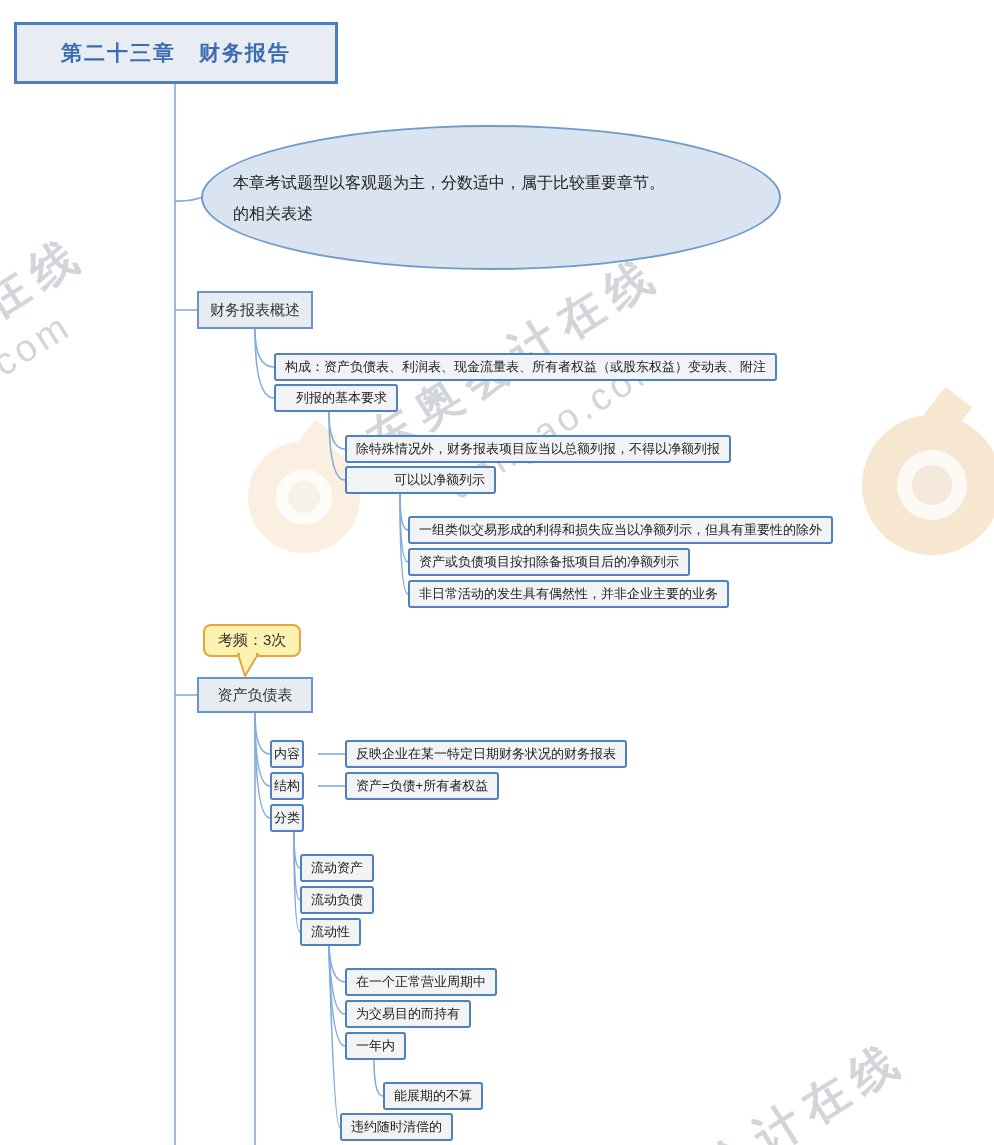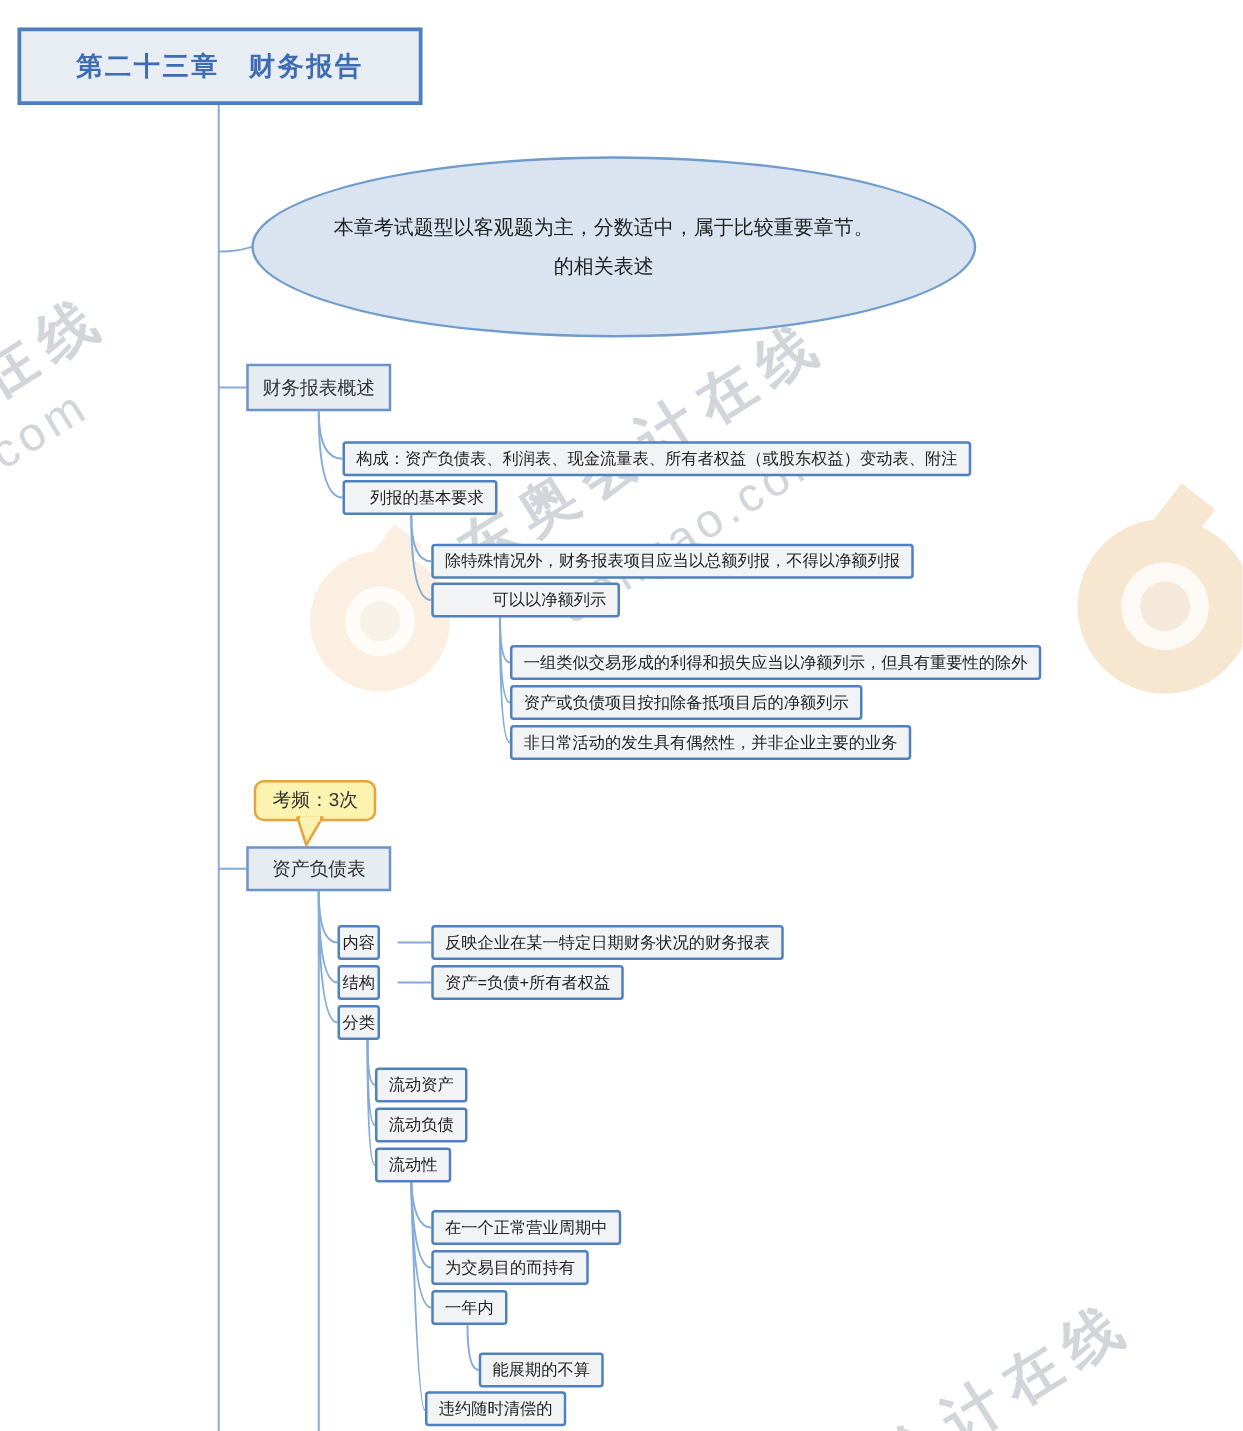--- a/index.html
+++ b/index.html
@@ -43,21 +43,21 @@
   .title-box{
     left:14px;top:22px;width:324px;height:62px;
     border:3px solid #4d7fc0;background:#e8edf4;color:var(--title-text);
     font-size:21px;font-weight:bold;letter-spacing:2px;
     display:flex;align-items:center;justify-content:center;
   }
   .ellipse{
     left:201px;top:125px;width:580px;height:145px;border-radius:50%;
     border:2px solid var(--ellipse-border);background:var(--ellipse-fill);
     display:flex;flex-direction:column;justify-content:center;
-    padding:0 46px 0 30px;font-size:16px;line-height:31px;color:#222;align-items:center;
+    padding:0 46px 0 30px;font-size:16px;line-height:31px;color:#222;
   }
   .section{
     width:116px;height:38px;border:2px solid var(--section-border);
     background:var(--section-fill);font-size:15px;color:#333;
     display:flex;align-items:center;justify-content:center;
   }
   .leaf{
     border:2px solid var(--node-border);background:var(--leaf-fill);
     border-radius:3px;padding:3px 9px;font-size:13px;line-height:18px;color:#222;
   }

